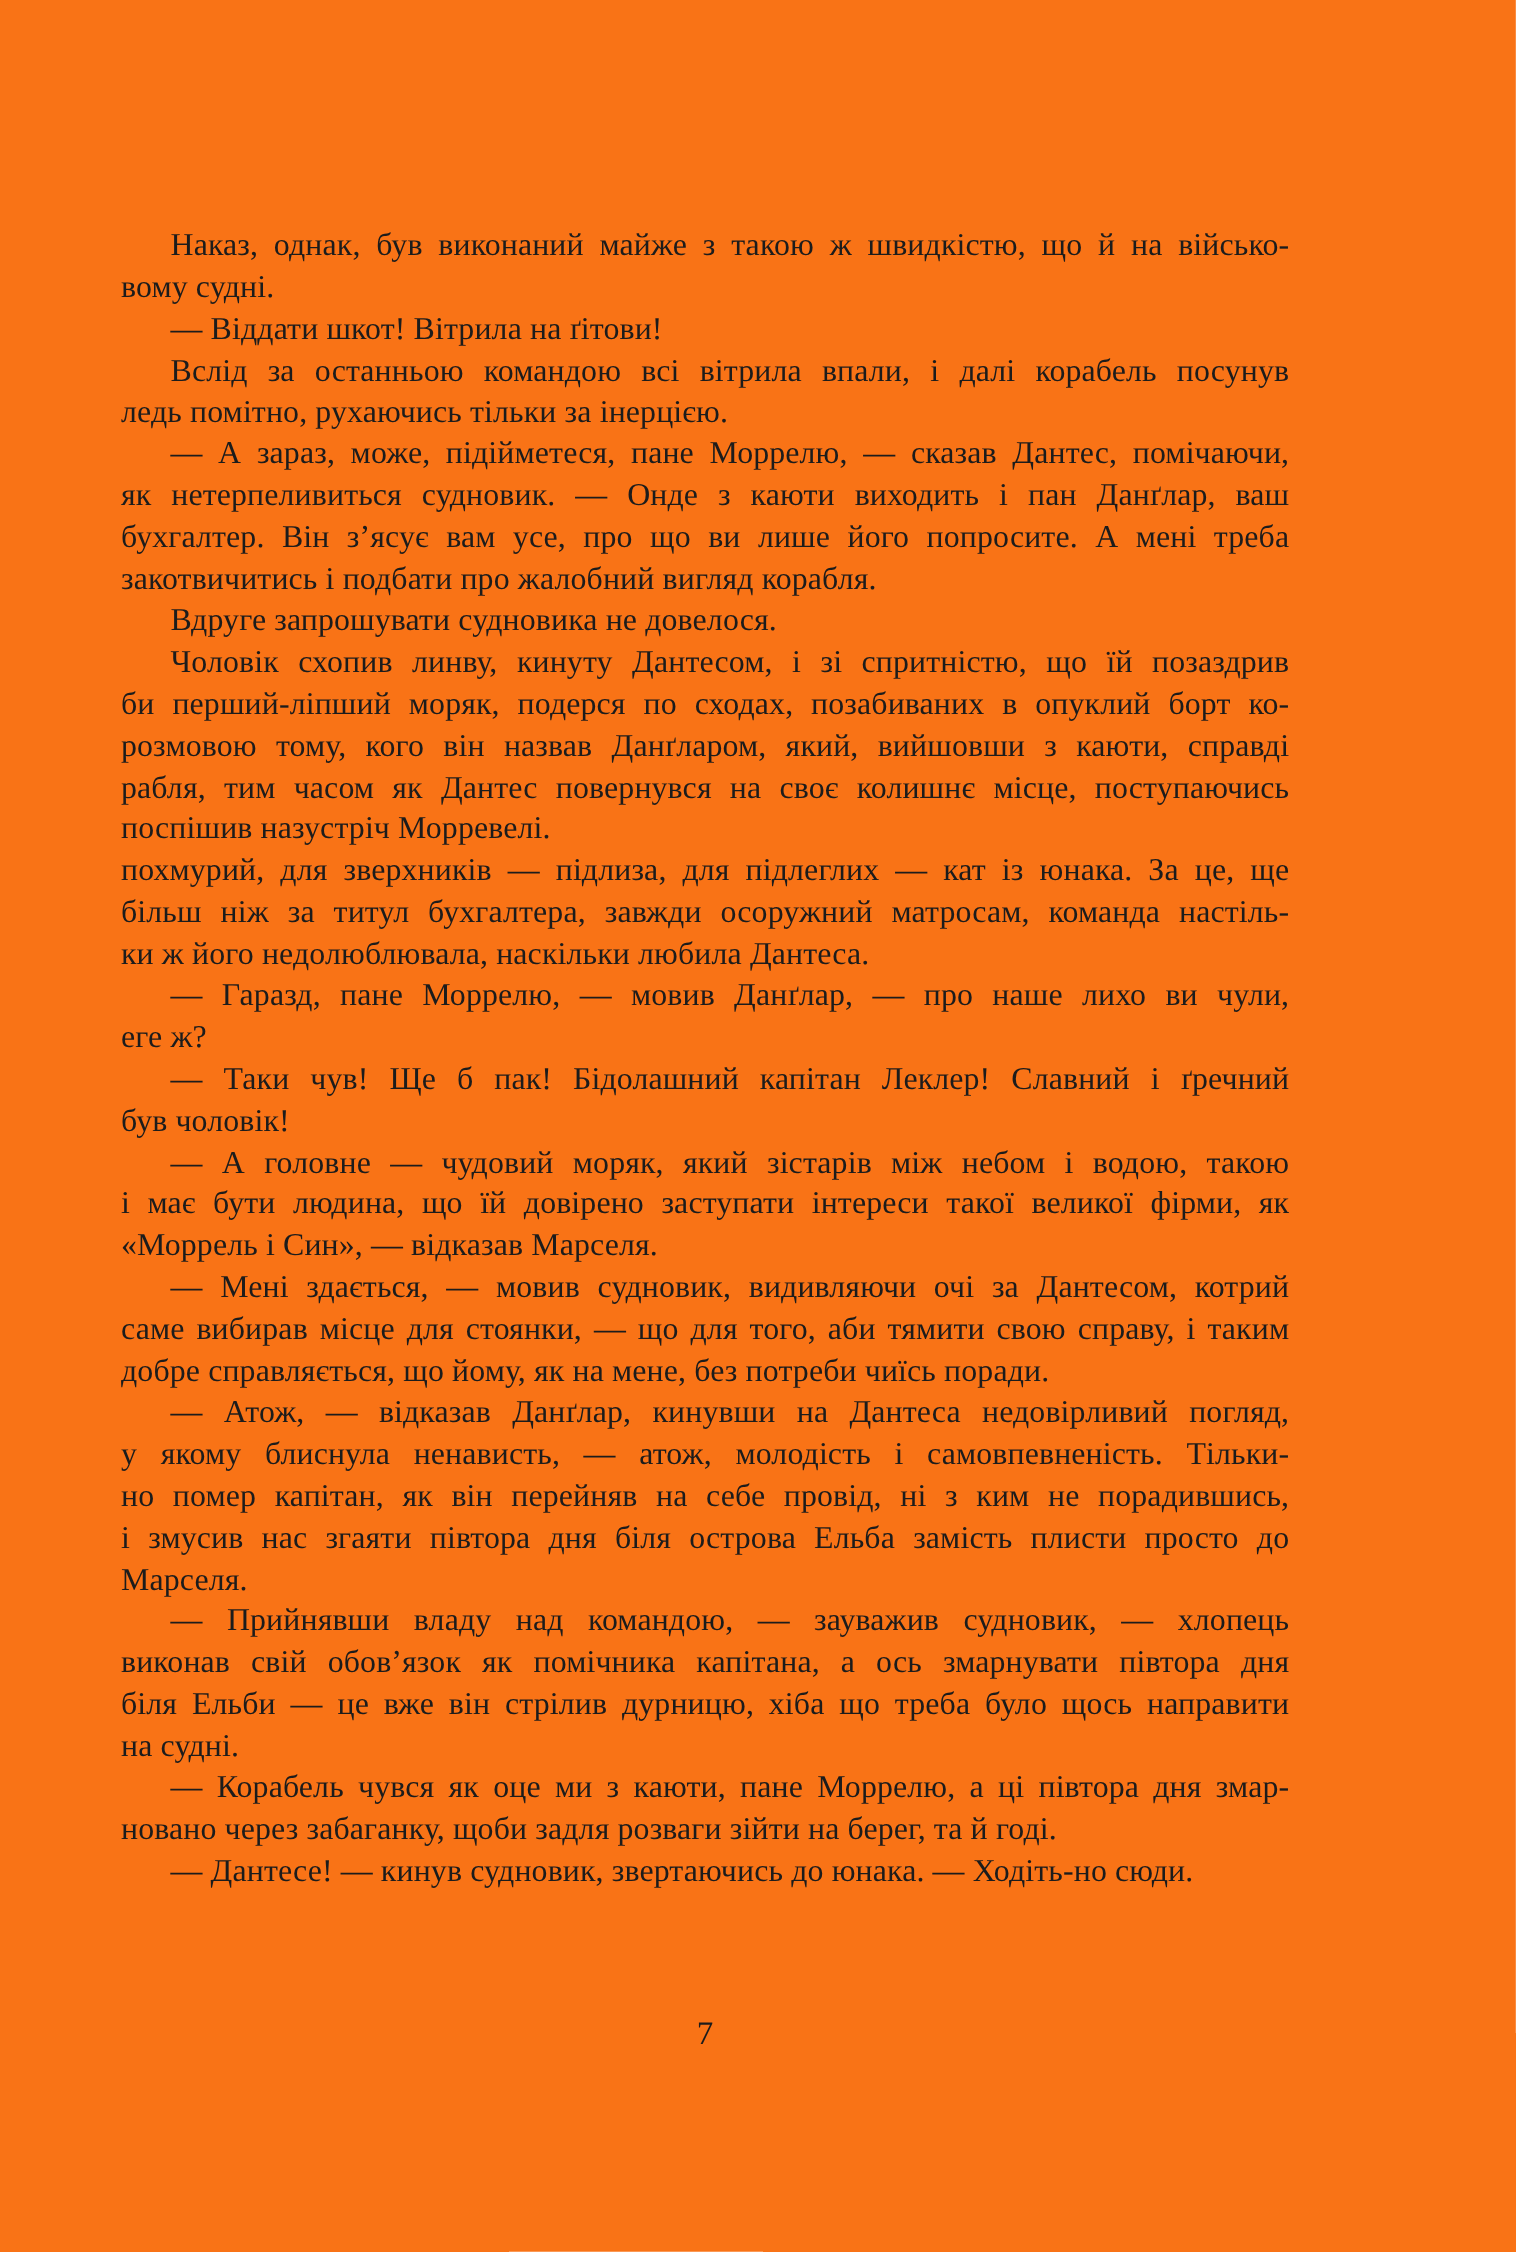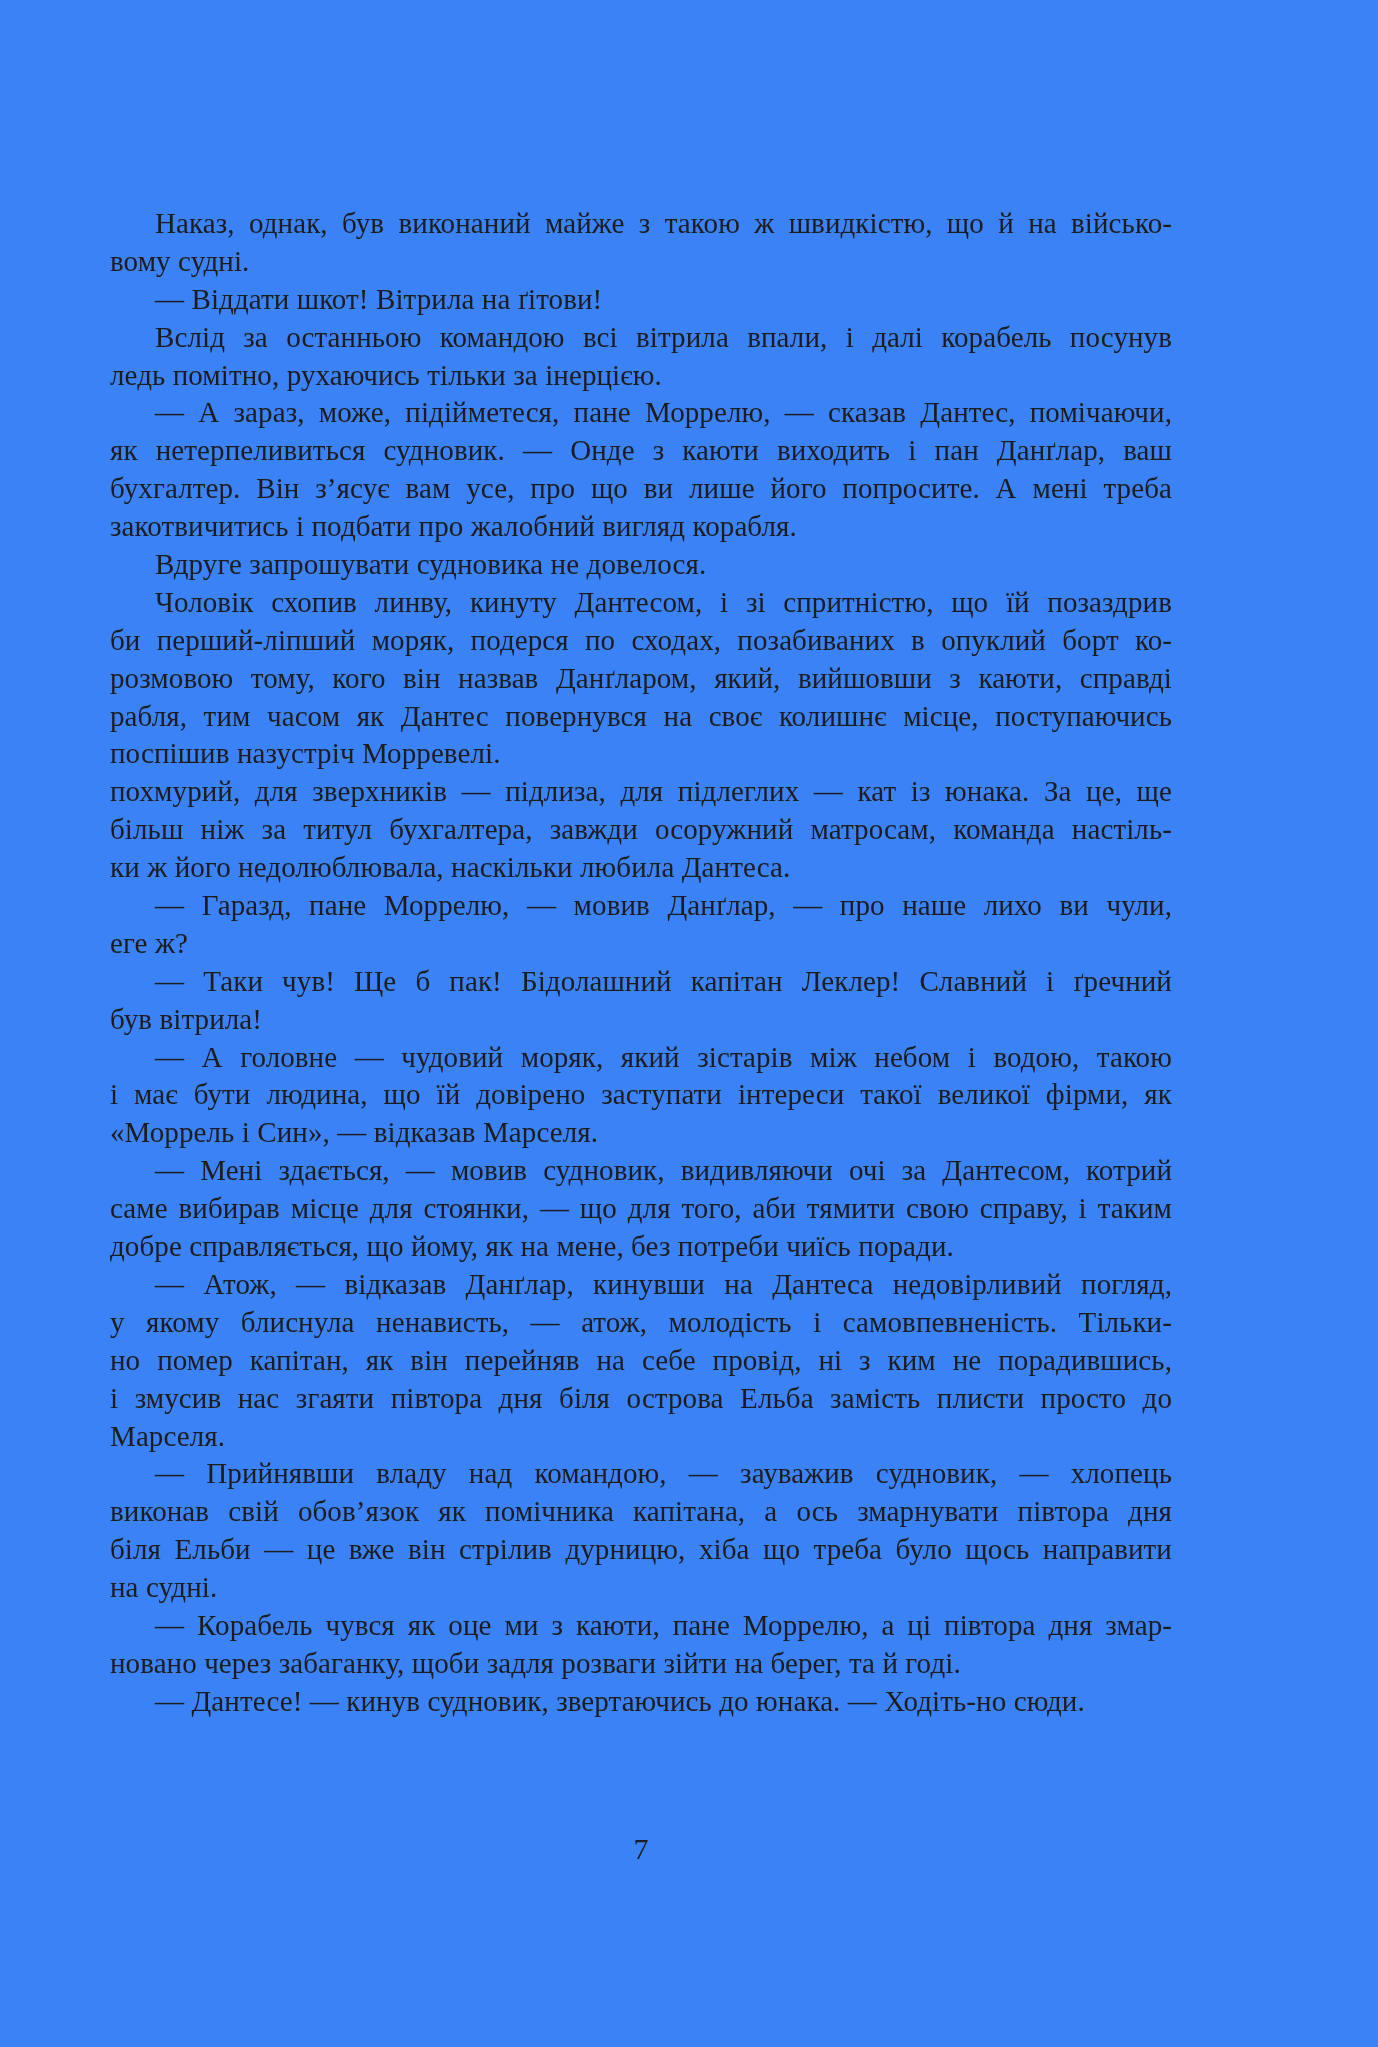--- a/index.html
+++ b/index.html
@@ -13,21 +13,21 @@
       position: relative;
       overflow: hidden;
       color: #1c1c1c;
       font-family: "Liberation Serif", "DejaVu Serif", serif;
     }
     .page {
       position: absolute;
       left: 0; top: 0;
       width: 1378px;
       height: 2047px;
-      background: #3b82f6;
+      background: #f97316;
     }
     .text-block {
       position: absolute;
       left: 110px;
       top: 205px;
       width: 1062px;
     }
     .line {
       display: block;
       height: 37.9px;
@@ -92,21 +92,21 @@
         <span class="line">похмурий, для зверхників — підлиза, для підлеглих — кат із юнака. За це, ще</span>
         <span class="line">більш ніж за титул бухгалтера, завжди осоружний матросам, команда настіль-</span>
         <span class="line last">ки ж його недолюблювала, наскільки любила Дантеса.</span>
       </div>
       <div class="paragraph">
         <span class="line indent">— Гаразд, пане Моррелю, — мовив Данґлар, — про наше лихо ви чули,</span>
         <span class="line last">еге ж?</span>
       </div>
       <div class="paragraph">
         <span class="line indent">— Таки чув! Ще б пак! Бідолашний капітан Леклер! Славний і ґречний</span>
-        <span class="line last">був вітрила!</span>
+        <span class="line last">був чоловік!</span>
       </div>
       <div class="paragraph">
         <span class="line indent">— А головне — чудовий моряк, який зістарів між небом і водою, такою</span>
         <span class="line">і має бути людина, що їй довірено заступати інтереси такої великої фірми, як</span>
         <span class="line last">«Моррель і Син», — відказав Марселя.</span>
       </div>
       <div class="paragraph">
         <span class="line indent">— Мені здається, — мовив судновик, видивляючи очі за Дантесом, котрий</span>
         <span class="line">саме вибирав місце для стоянки, — що для того, аби тямити свою справу, і таким</span>
         <span class="line last">добре справляється, що йому, як на мене, без потреби чиїсь поради.</span>

